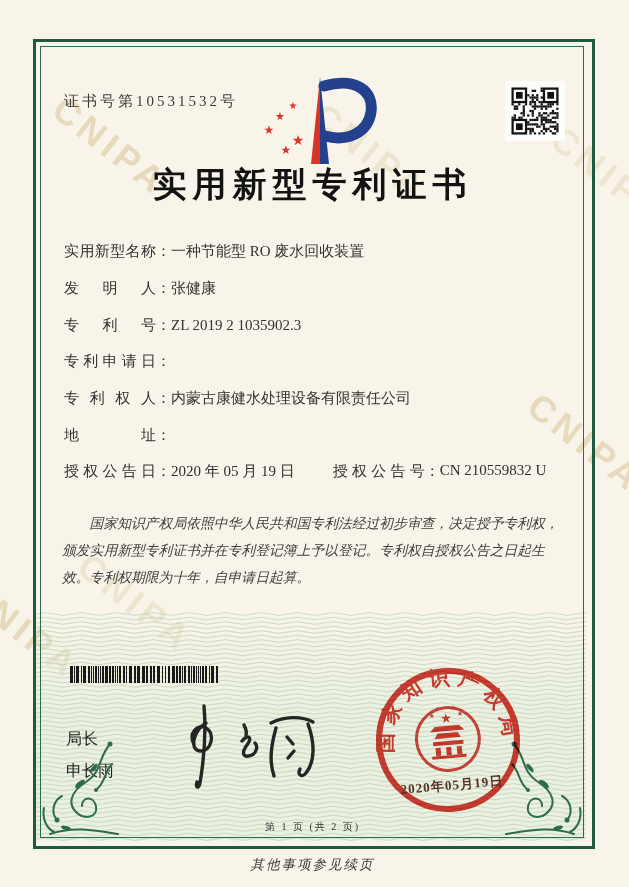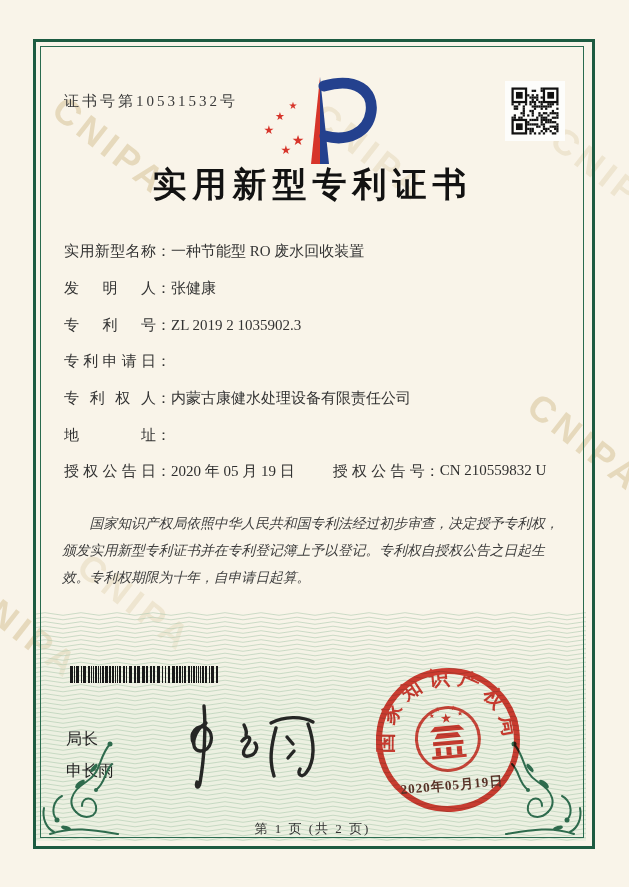--- a/index.html
+++ b/index.html
@@ -50,21 +50,21 @@
   .seal{position:absolute;left:372px;top:664px;width:152px;height:152px;z-index:4;
         transform:rotate(-5deg);mix-blend-mode:multiply;opacity:.93;}
   .seal text{font-family:"Liberation Serif","DejaVu Serif",serif;}
   .seal-arc{font-size:20px;font-weight:700;letter-spacing:7px;fill:#d53026;}
   .seal-date{font-size:13px;letter-spacing:1px;fill:#55261d;font-weight:700;}
   
   .orn{position:absolute;width:100px;height:103px;z-index:3;}
   .orn.left{left:32px;top:738px;}
   .orn.right{left:492px;top:738px;transform:scaleX(-1);}
   
-  .page-num{position:absolute;left:0;top:820px;width:625px;text-align:center;font-size:13px;letter-spacing:2px;color:#333;z-index:2;}
+  .page-num{position:absolute;left:0;top:820px;width:625px;text-align:center;font-size:10px;letter-spacing:2px;color:#333;z-index:2;}
   .cont-note{position:absolute;left:0;top:856px;width:625px;text-align:center;font-size:13.5px;
              font-style:italic;letter-spacing:2px;color:#3b3b3b;z-index:2;}
 </style>
 </head>
 <body>
 
 <div class="page">
 
   <span class="wm" style="left:70px;top:88px;">CNIPA</span>
   <span class="wm faint" style="left:330px;top:95px;">CNIPA</span>
@@ -461,14 +461,15 @@
       <circle cx="78" cy="6" r="2.5"></circle>
       <circle cx="64" cy="52" r="2"></circle>
       <circle cx="25" cy="82" r="2.5"></circle>
       <ellipse cx="48" cy="46" rx="6" ry="2.5" transform="rotate(-40 48 46)"></ellipse>
       <ellipse cx="62" cy="30" rx="5" ry="2" transform="rotate(-50 62 30)"></ellipse>
       <ellipse cx="34" cy="90" rx="5" ry="2" transform="rotate(15 34 90)"></ellipse>
     </g>
   </svg>
 
   <div class="page-num">第 1 页 (共 2 页)</div>
+  <div class="cont-note">其他事项参见续页</div>
 
 </div>
 
 </body></html>

